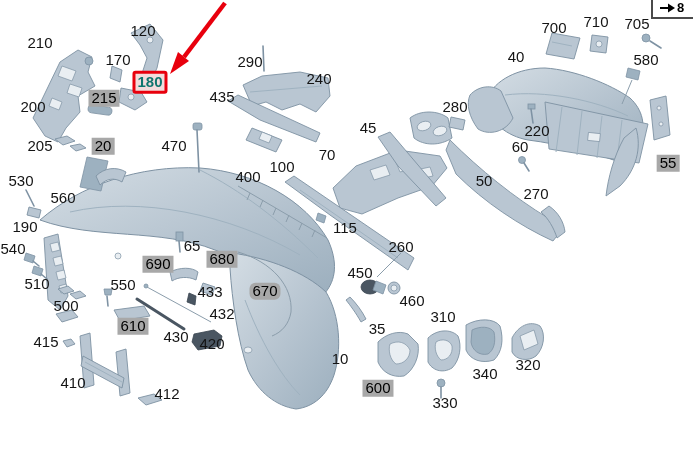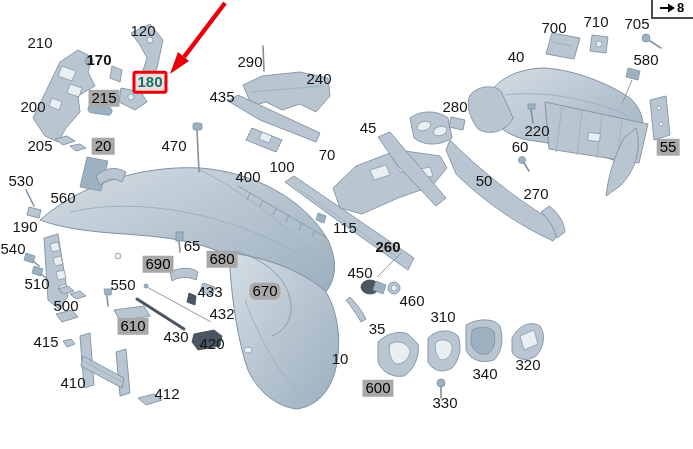--- a/index.html
+++ b/index.html
@@ -270,47 +270,47 @@
 
     <g>
       <line x1="225" y1="3" x2="184" y2="57" stroke="#e8000d" stroke-width="4.5"></line>
       <polygon points="170,74 189,61 178,52" fill="#e8000d"></polygon>
     </g>
   </svg>
 
   <div id="labels">
       <div class="label " style="left: 40px; top: 43px;">210</div>
       <div class="label " style="left: 143px; top: 31px;">120</div>
-      <div class="label " style="left: 99px; top: 60px; font-weight: bold;">170</div>
+      <div class="label " style="left: 118px; top: 60px;">170</div>
       <div class="label red" style="left: 150px; top: 82px;">180</div>
       <div class="label " style="left: 33px; top: 107px;">200</div>
       <div class="label gray" style="left: 104px; top: 98px;">215</div>
       <div class="label " style="left: 40px; top: 146px;">205</div>
       <div class="label gray" style="left: 103px; top: 146px;">20</div>
       <div class="label " style="left: 174px; top: 146px;">470</div>
       <div class="label " style="left: 222px; top: 97px;">435</div>
       <div class="label " style="left: 250px; top: 62px;">290</div>
       <div class="label " style="left: 319px; top: 79px;">240</div>
       <div class="label " style="left: 368px; top: 128px;">45</div>
       <div class="label " style="left: 455px; top: 107px;">280</div>
       <div class="label " style="left: 516px; top: 57px;">40</div>
       <div class="label " style="left: 554px; top: 28px;">700</div>
       <div class="label " style="left: 596px; top: 22px;">710</div>
       <div class="label " style="left: 637px; top: 24px;">705</div>
       <div class="label " style="left: 646px; top: 60px;">580</div>
       <div class="label " style="left: 537px; top: 131px;">220</div>
       <div class="label " style="left: 520px; top: 147px;">60</div>
-      <div class="label gray" style="left: 668px; top: 147px; text-align: right;">55</div>
+      <div class="label gray" style="left: 668px; top: 163px; text-align: right;">55</div>
       <div class="label " style="left: 484px; top: 181px;">50</div>
       <div class="label " style="left: 536px; top: 194px;">270</div>
       <div class="label " style="left: 327px; top: 155px;">70</div>
       <div class="label " style="left: 282px; top: 167px;">100</div>
       <div class="label " style="left: 248px; top: 177px;">400</div>
       <div class="label " style="left: 345px; top: 228px;">115</div>
-      <div class="label " style="left: 388px; top: 247px; font-weight: bold;">260</div>
+      <div class="label " style="left: 401px; top: 247px;">260</div>
       <div class="label " style="left: 21px; top: 181px;">530</div>
       <div class="label " style="left: 63px; top: 198px;">560</div>
       <div class="label " style="left: 25px; top: 227px;">190</div>
       <div class="label " style="left: 13px; top: 249px;">540</div>
       <div class="label " style="left: 37px; top: 284px;">510</div>
       <div class="label " style="left: 66px; top: 306px;">500</div>
       <div class="label " style="left: 123px; top: 285px;">550</div>
       <div class="label " style="left: 192px; top: 246px;">65</div>
       <div class="label gray" style="left: 158px; top: 264px;">690</div>
       <div class="label gray" style="left: 222px; top: 259px;">680</div>

